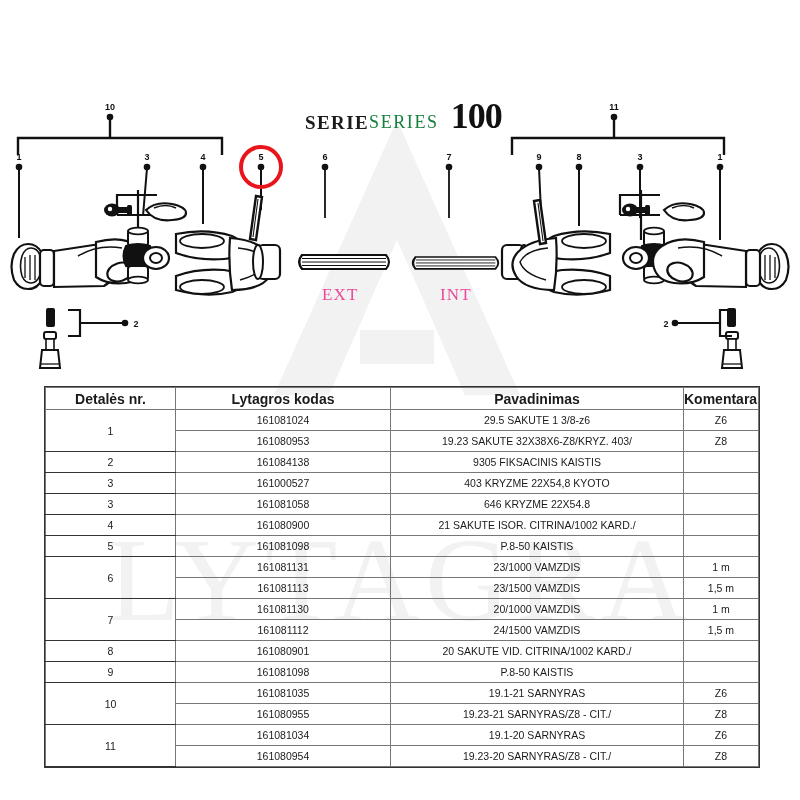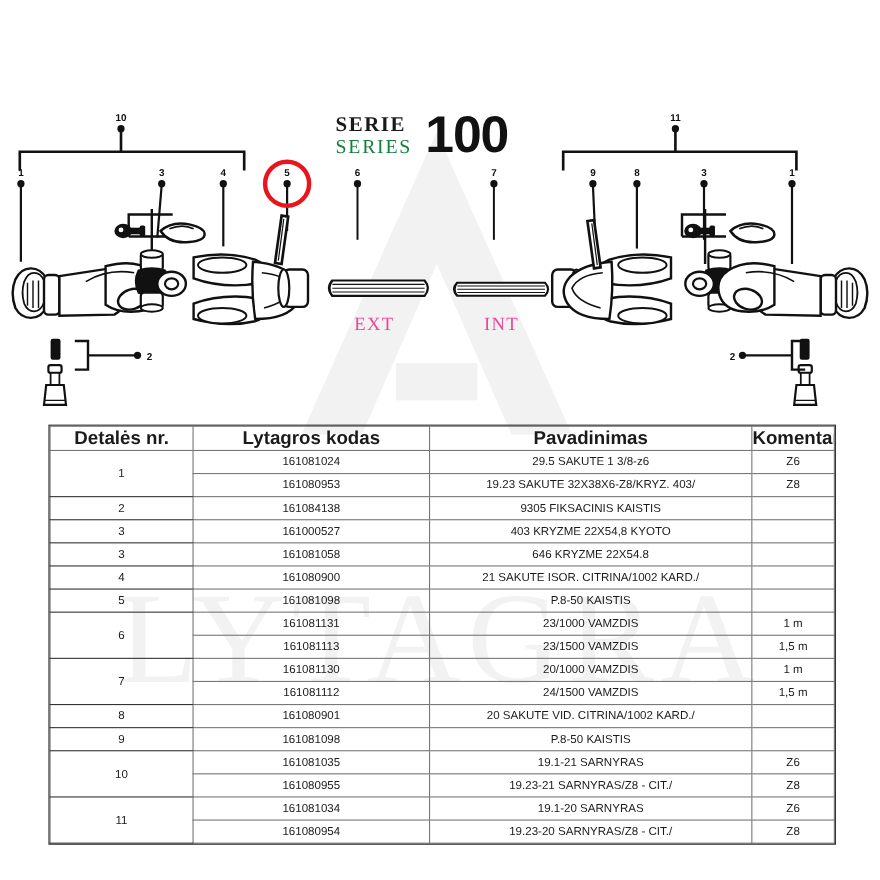--- a/index.html
+++ b/index.html
@@ -36,40 +36,40 @@
   #series-title {
     position: absolute;
     left: 305px;
     top: 100px;
     display: flex;
     align-items: flex-end;
     gap: 12px;
   }
   #series-words {
     display: flex;
-    flex-direction: column;
+    flex-direction: row;
     line-height: 1.05;
   }
   .serie-line {
     font-family: "Liberation Serif", serif;
     font-weight: bold;
     font-size: 19px;
     letter-spacing: 1.4px;
     color: #1a1a1a;
   }
   .series-line {
     font-family: "Liberation Serif", serif;
     font-size: 18px;
     letter-spacing: 1.6px;
     color: #15803d;
   }
   #series-number {
-    font-family: Liberation Sans, sans-serif;
+    font-family: Liberation Serif, serif;
     font-weight: bold;
-    font-size: 47px;
+    font-size: 36px;
     line-height: 0.92;
     color: #111111;
     letter-spacing: -1px;
   }
 
   
   .tube-label {
     position: absolute;
     font-family: "Liberation Serif", serif;
     font-size: 17px;
@@ -109,21 +109,21 @@
     color: #1a1a1a;
     text-align: center;
     padding: 0;
     height: 20px;
     background: transparent;
     overflow: hidden;
     white-space: nowrap;
   }
   thead th {
     font-weight: bold;
-    font-size: 17px;
+    font-size: 14px;
     height: 21px;
     border: 1px solid #555555;
   }
   td.grp {
     border-top: 1px solid #333333;
     border-bottom: 1px solid #333333;
   }
   table, thead th, td { border-color: #777; }
   #parts-table { outline: 1px solid #333; }
   col.c-num { width: 130px; }

